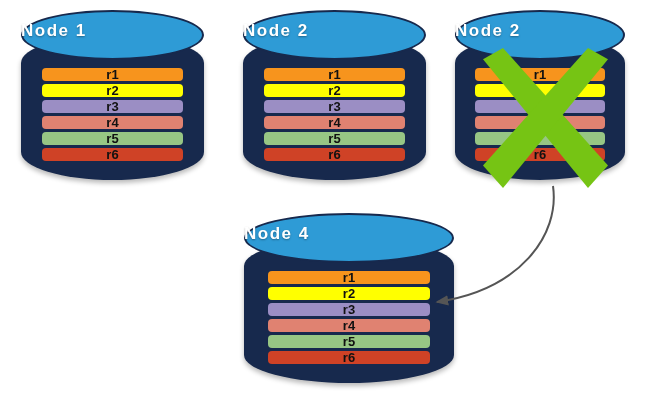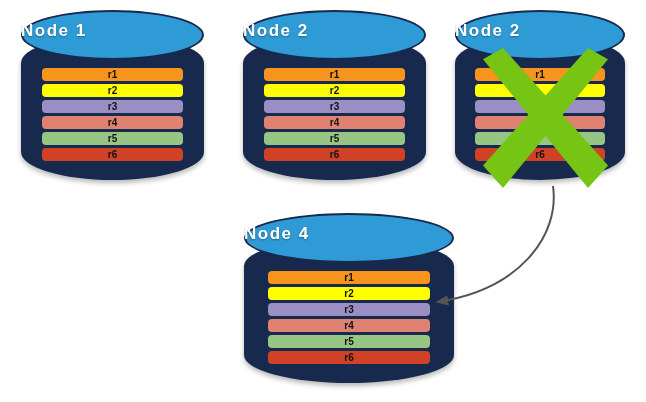--- a/index.html
+++ b/index.html
@@ -67,21 +67,21 @@
     display: flex;
     flex-direction: column;
     align-items: center;
     gap: 3px;
   }
   .record {
     width: 77%;
     height: 13px;
     border-radius: 4px;
     color: #111111;
-    font-size: 10px;
+    font-size: 13px;
     font-weight: bold;
     line-height: 13px;
     text-align: center;
     box-sizing: border-box;
   }
 
   
   .x-mark {
     position: absolute;
     pointer-events: none;

